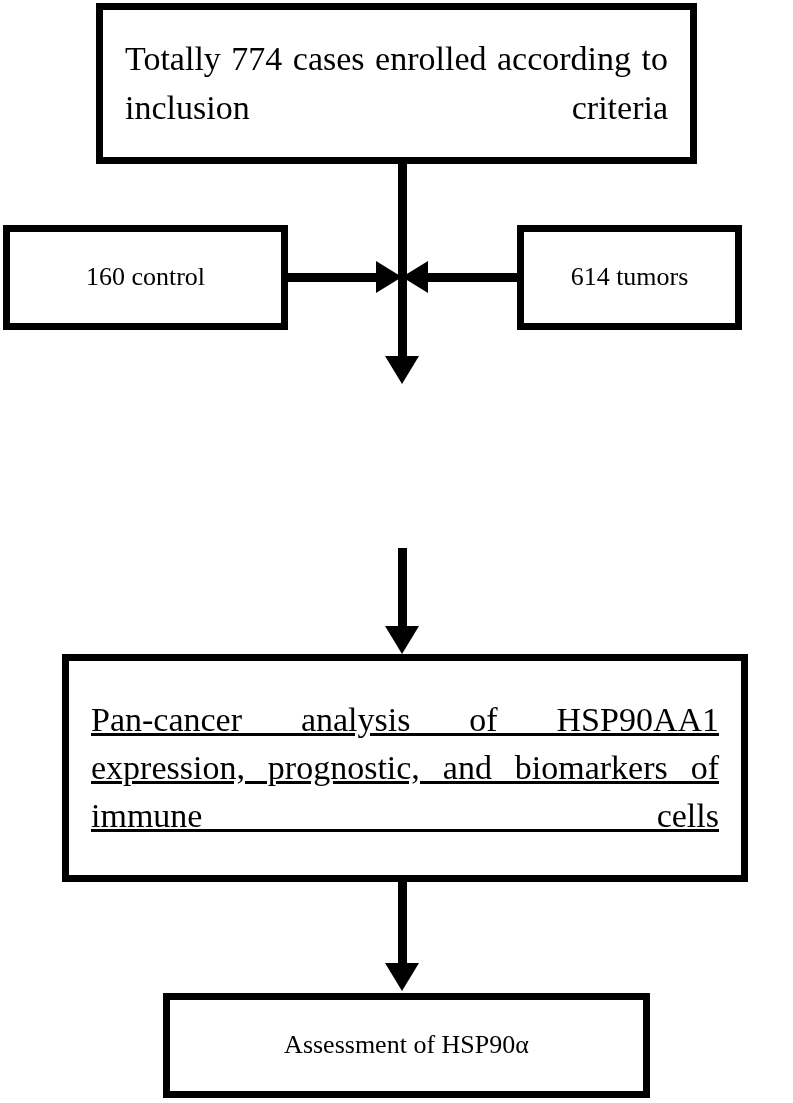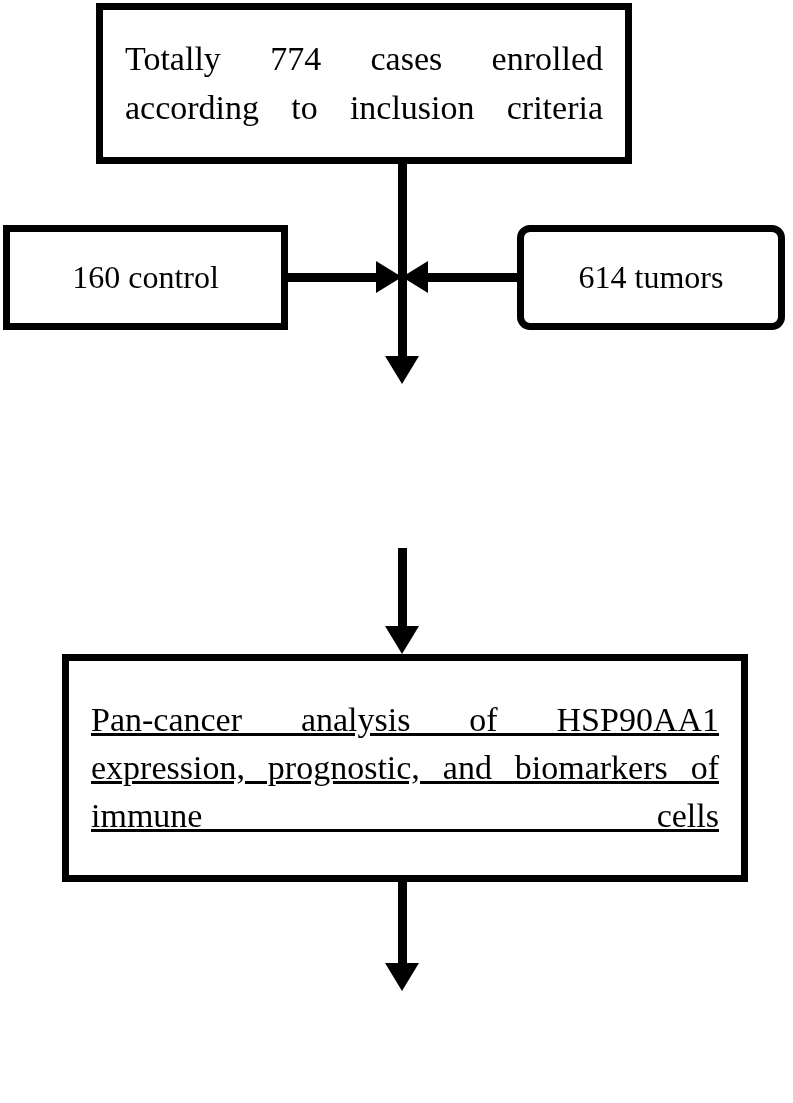--- a/index.html
+++ b/index.html
@@ -40,30 +40,30 @@
   }
   .node.justified .txt {
     text-align: justify;
     text-align-last: justify;
     white-space: normal;
   }
   .node.centered .txt {
     text-align: center;
   }
 
-  #node-enrolled  { left: 96px;  top: 3px;    width: 536px; height: 161px; }
+  #node-enrolled  { left: 96px;  top: 3px;    width: 601px; height: 161px; }
   #node-control   { left: 3px;   top: 225px;  width: 285px; height: 105px; }
-  #node-tumors    { left: 517px; top: 225px;  width: 268px; height: 105px; border-radius: 13px; }
+  #node-tumors    { left: 517px; top: 225px;  width: 225px; height: 105px; }
   #node-significant { left: 93px; top: 383px; width: 617px; height: 167px; }
   #node-pancancer { left: 62px;  top: 654px;  width: 686px; height: 228px; text-decoration: underline; }
   #node-assessment{ left: 163px; top: 993px;  width: 487px; height: 105px; }
 
   #node-control .txt,
   #node-tumors .txt,
-  #node-assessment .txt { font-size: 32px; }
+  #node-assessment .txt { font-size: 26px; }
 
   
   .conn { position: absolute; }
 
   .vline {
     background: #000000;
     width: 9px;
   }
   .hline {
     background: #000000;
@@ -140,14 +140,17 @@
   <div class="conn vline" id="stem-significant-to-pancancer"></div>
   <div class="conn arrow-down" id="arrowhead-into-pancancer"></div>
 
   <div class="node justified" id="node-pancancer">
     <span class="txt">Pan-cancer analysis of HSP90AA1 expression, prognostic, and biomarkers of immune cells</span>
   </div>
 
   <div class="conn vline" id="stem-pancancer-to-assessment"></div>
   <div class="conn arrow-down" id="arrowhead-into-assessment"></div>
 
+  <div class="node centered" id="node-assessment">
+    <span class="txt">Assessment of HSP90α</span>
+  </div>
 
 </div>
 
 </body></html>

